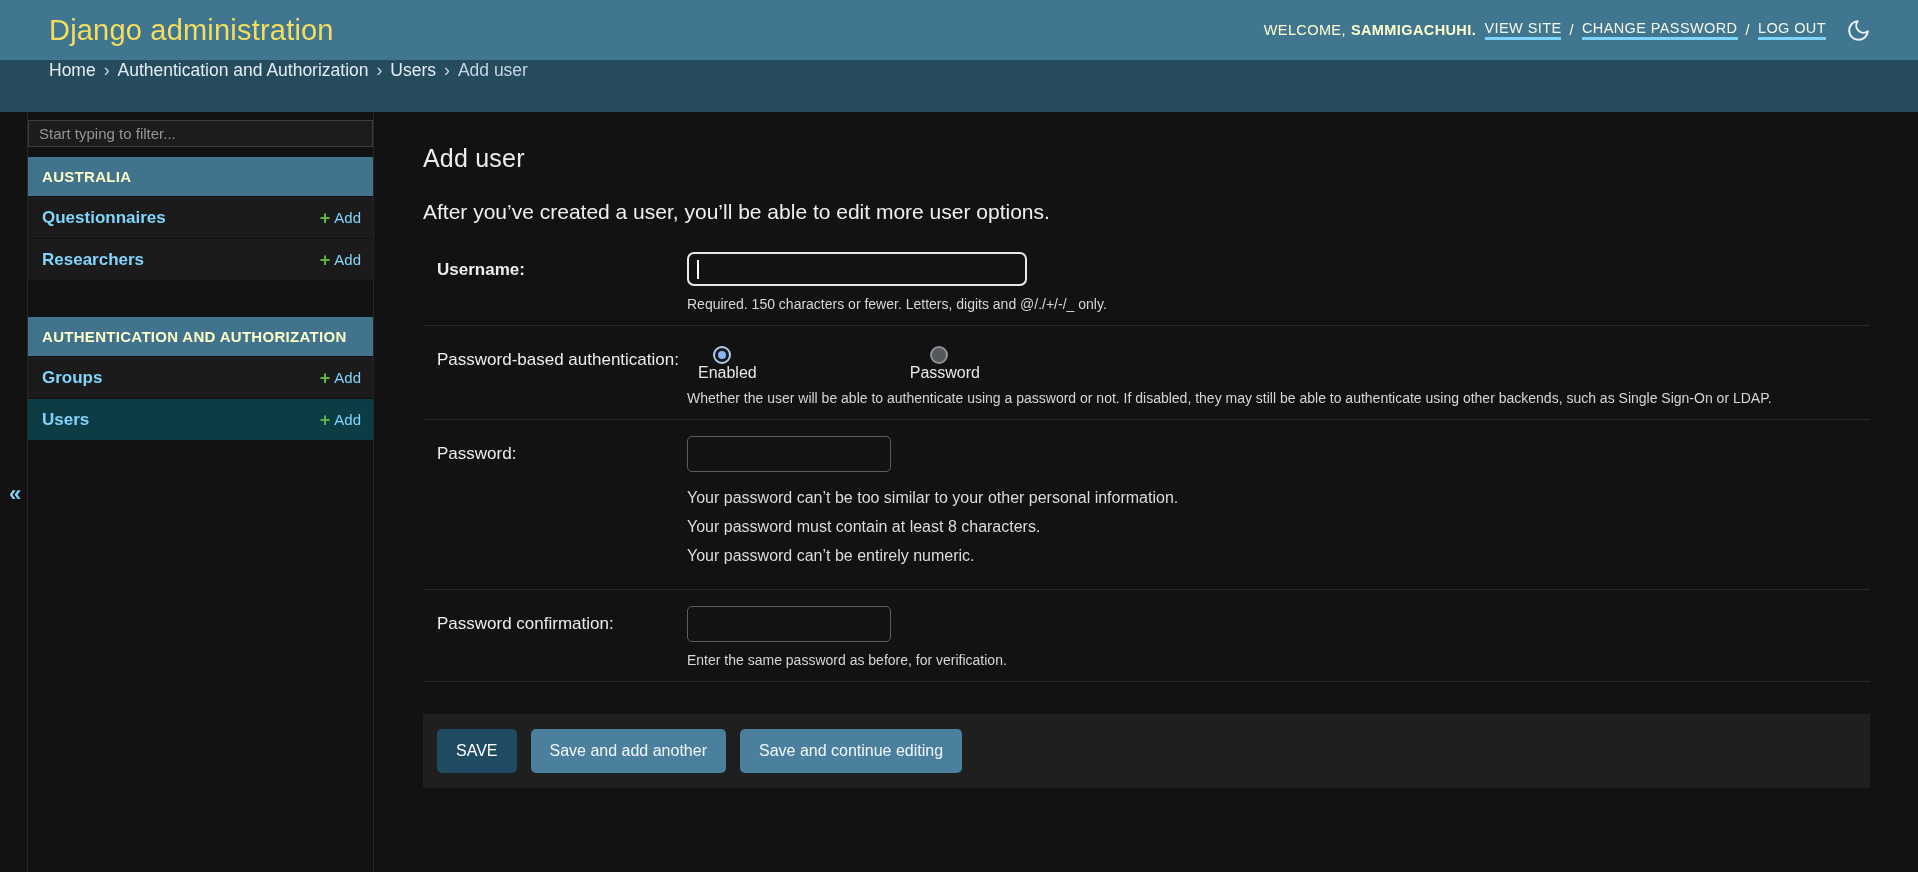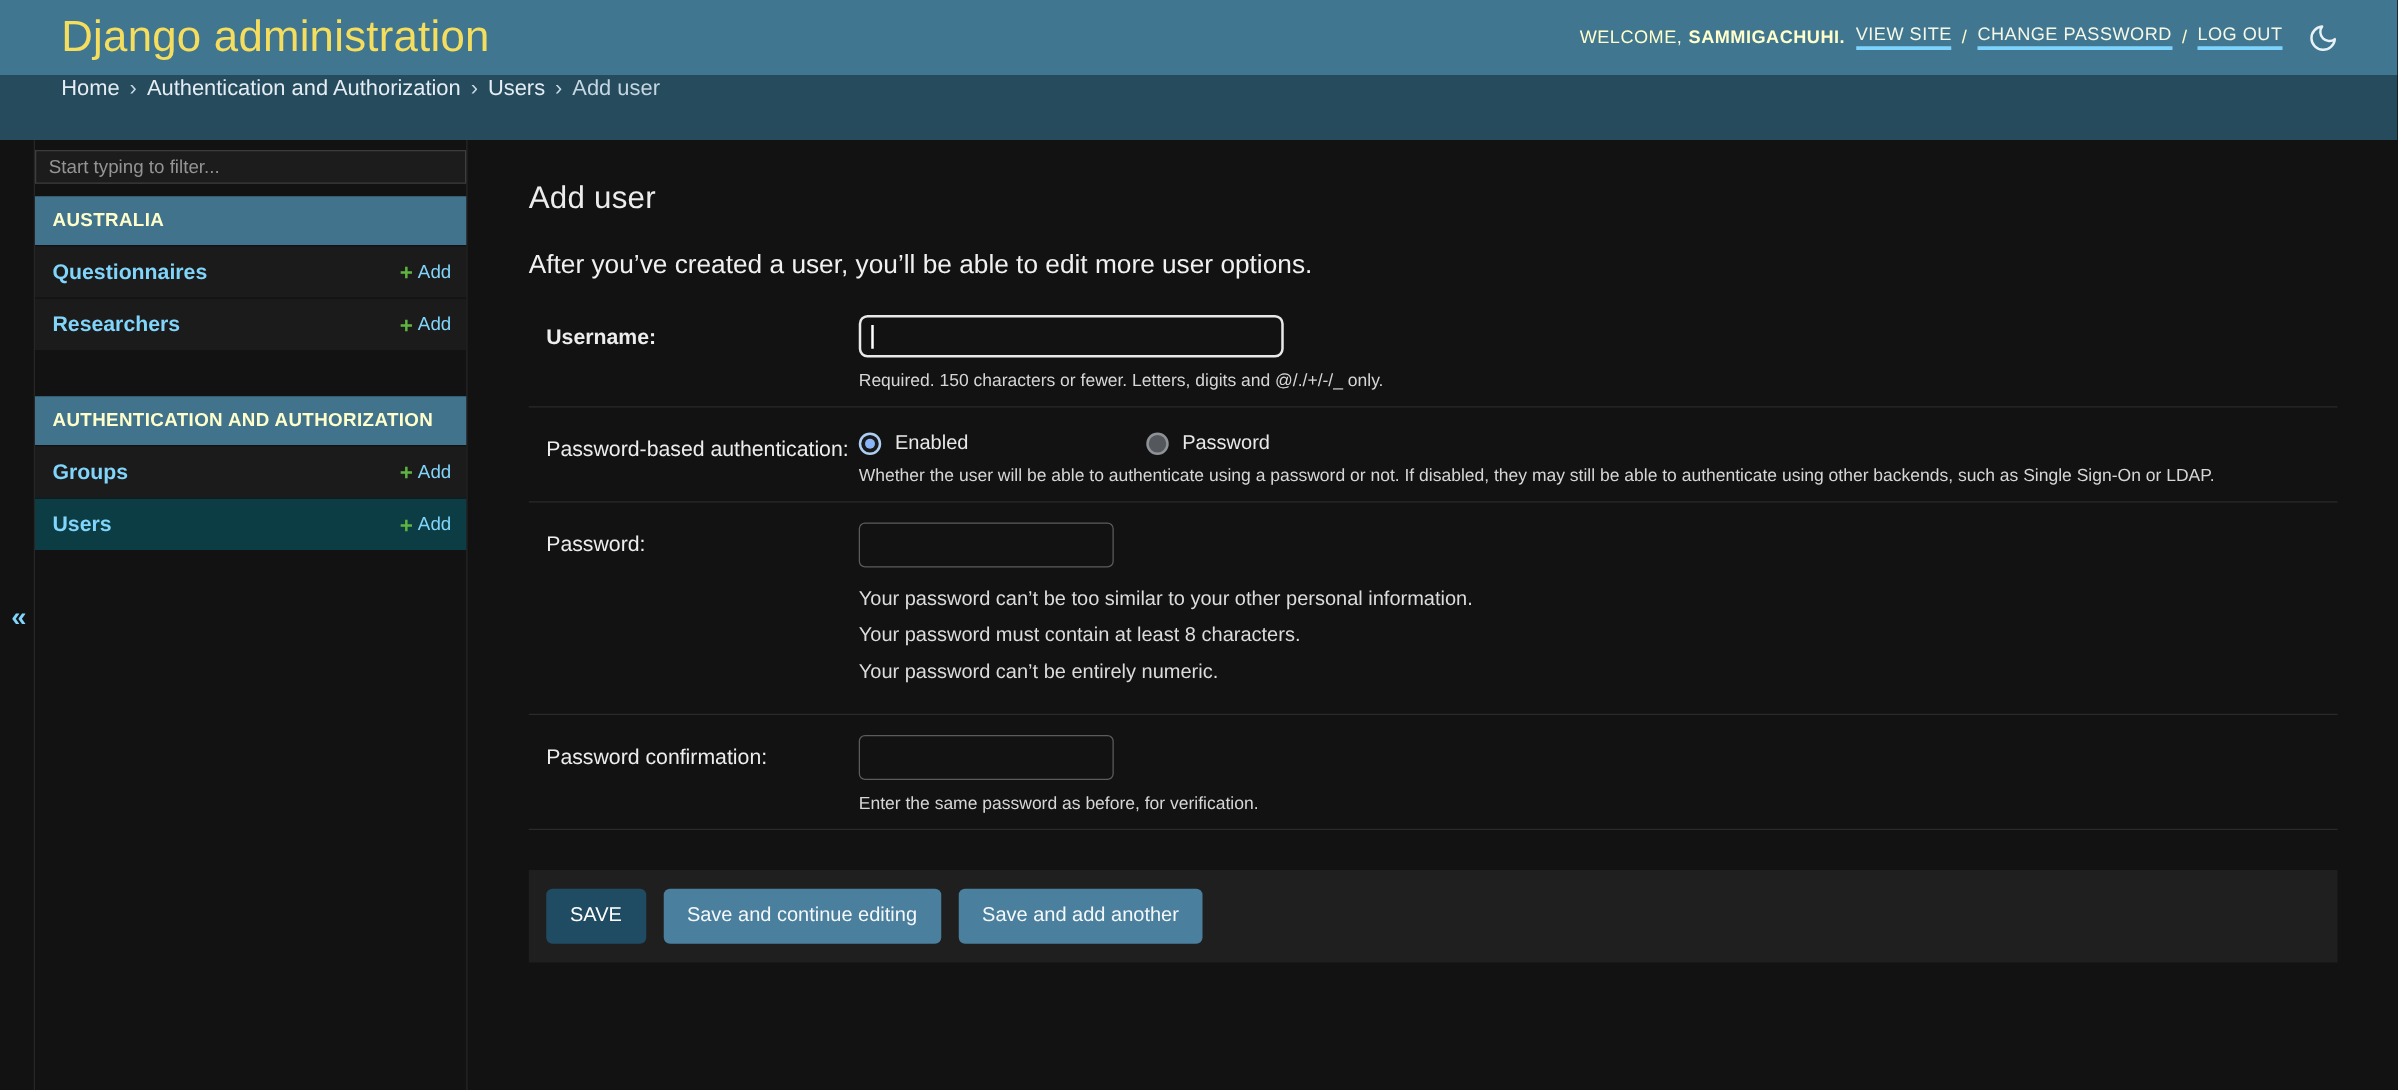--- a/index.html
+++ b/index.html
@@ -10,21 +10,21 @@
     font-family: "Liberation Sans", "DejaVu Sans", sans-serif;
     color:#ededed;
   }
   a { text-decoration:none; cursor:pointer; }
 
   
   #header {
     height:60px; background:var(--header-bg);
     display:flex; align-items:center; padding:0 47px 0 49px;
   }
-  #branding { font-size:35px; font-weight:400; color:var(--accent); letter-spacing:.2px; }
+  #branding { font-size:29px; font-weight:400; color:var(--accent); letter-spacing:.2px; }
   #user-tools {
     margin-left:auto; display:flex; align-items:center;
     font-size:14.5px; color:#ffffcc; letter-spacing:.4px;
   }
   #user-tools .uname { font-weight:700; margin-left:5px;text-align:center; }
   #user-tools a.tool-link { color:#f4f8e8; border-bottom:3px solid #7dd3fc; margin:0 4px; padding-bottom:1px; }
   #user-tools .slash { margin:0 4px; color:#ffffcc; }
   #theme-toggle { background:none; border:none; margin-left:16px; padding:0; cursor:pointer; line-height:0; }
 
   
@@ -98,21 +98,21 @@
   .caret { position:absolute; left:10px; top:8px; width:1.5px; height:19px; background:#fff; }
   .pw-input { width:204px; height:36px; border:1px solid #5c5c5c; border-radius:5px; }
 
   .help { margin-top:10px; font-size:14px; color:#d6d6d6; }
   .help-inline { margin-top:8px; }
   ul.pw-help { list-style:none; margin:17px 0 6px; padding:0; }
   ul.pw-help li { font-size:16px; color:#dcdcdc; margin-bottom:11px; }
 
   
   .radio-line { display:flex; align-items:center; padding-top:4px; }
-  .radio-option { display:flex; align-items:center; cursor:pointer; }
+  .radio-option { display:flex; align-items:center; cursor:pointer;flex-direction:column; }
   .radio-option + .radio-option { margin-left:142px; }
   .radio-circle {
     width:18px; height:18px; border-radius:50%; flex:none;
     border:2px solid #9bb9d8; position:relative; background:#17191b;
   }
   .radio-circle.checked { border-color:#aecdf1; }
   .radio-circle.checked .dot {
     position:absolute; left:3px; top:3px; width:8px; height:8px;
     border-radius:50%; background:#8ab4f8;
   }
@@ -262,19 +262,19 @@
       <div class="form-row">
         <div class="label-col">Password confirmation:</div>
         <div class="field-col">
           <input class="vTextField pw-input" type="password" style="">
           <div class="help">Enter the same password as before, for verification.</div>
         </div>
       </div>
 
       <div class="submit-row">
         <button type="button" class="btn default">SAVE</button>
+        <button type="button" class="btn secondary">Save and add another</button>
         <button type="button" class="btn secondary">Save and continue editing</button>
-        <button type="button" class="btn secondary">Save and add another</button>
       </div>
 
     </form>
   </div>
 </div>
 
 </body></html>

